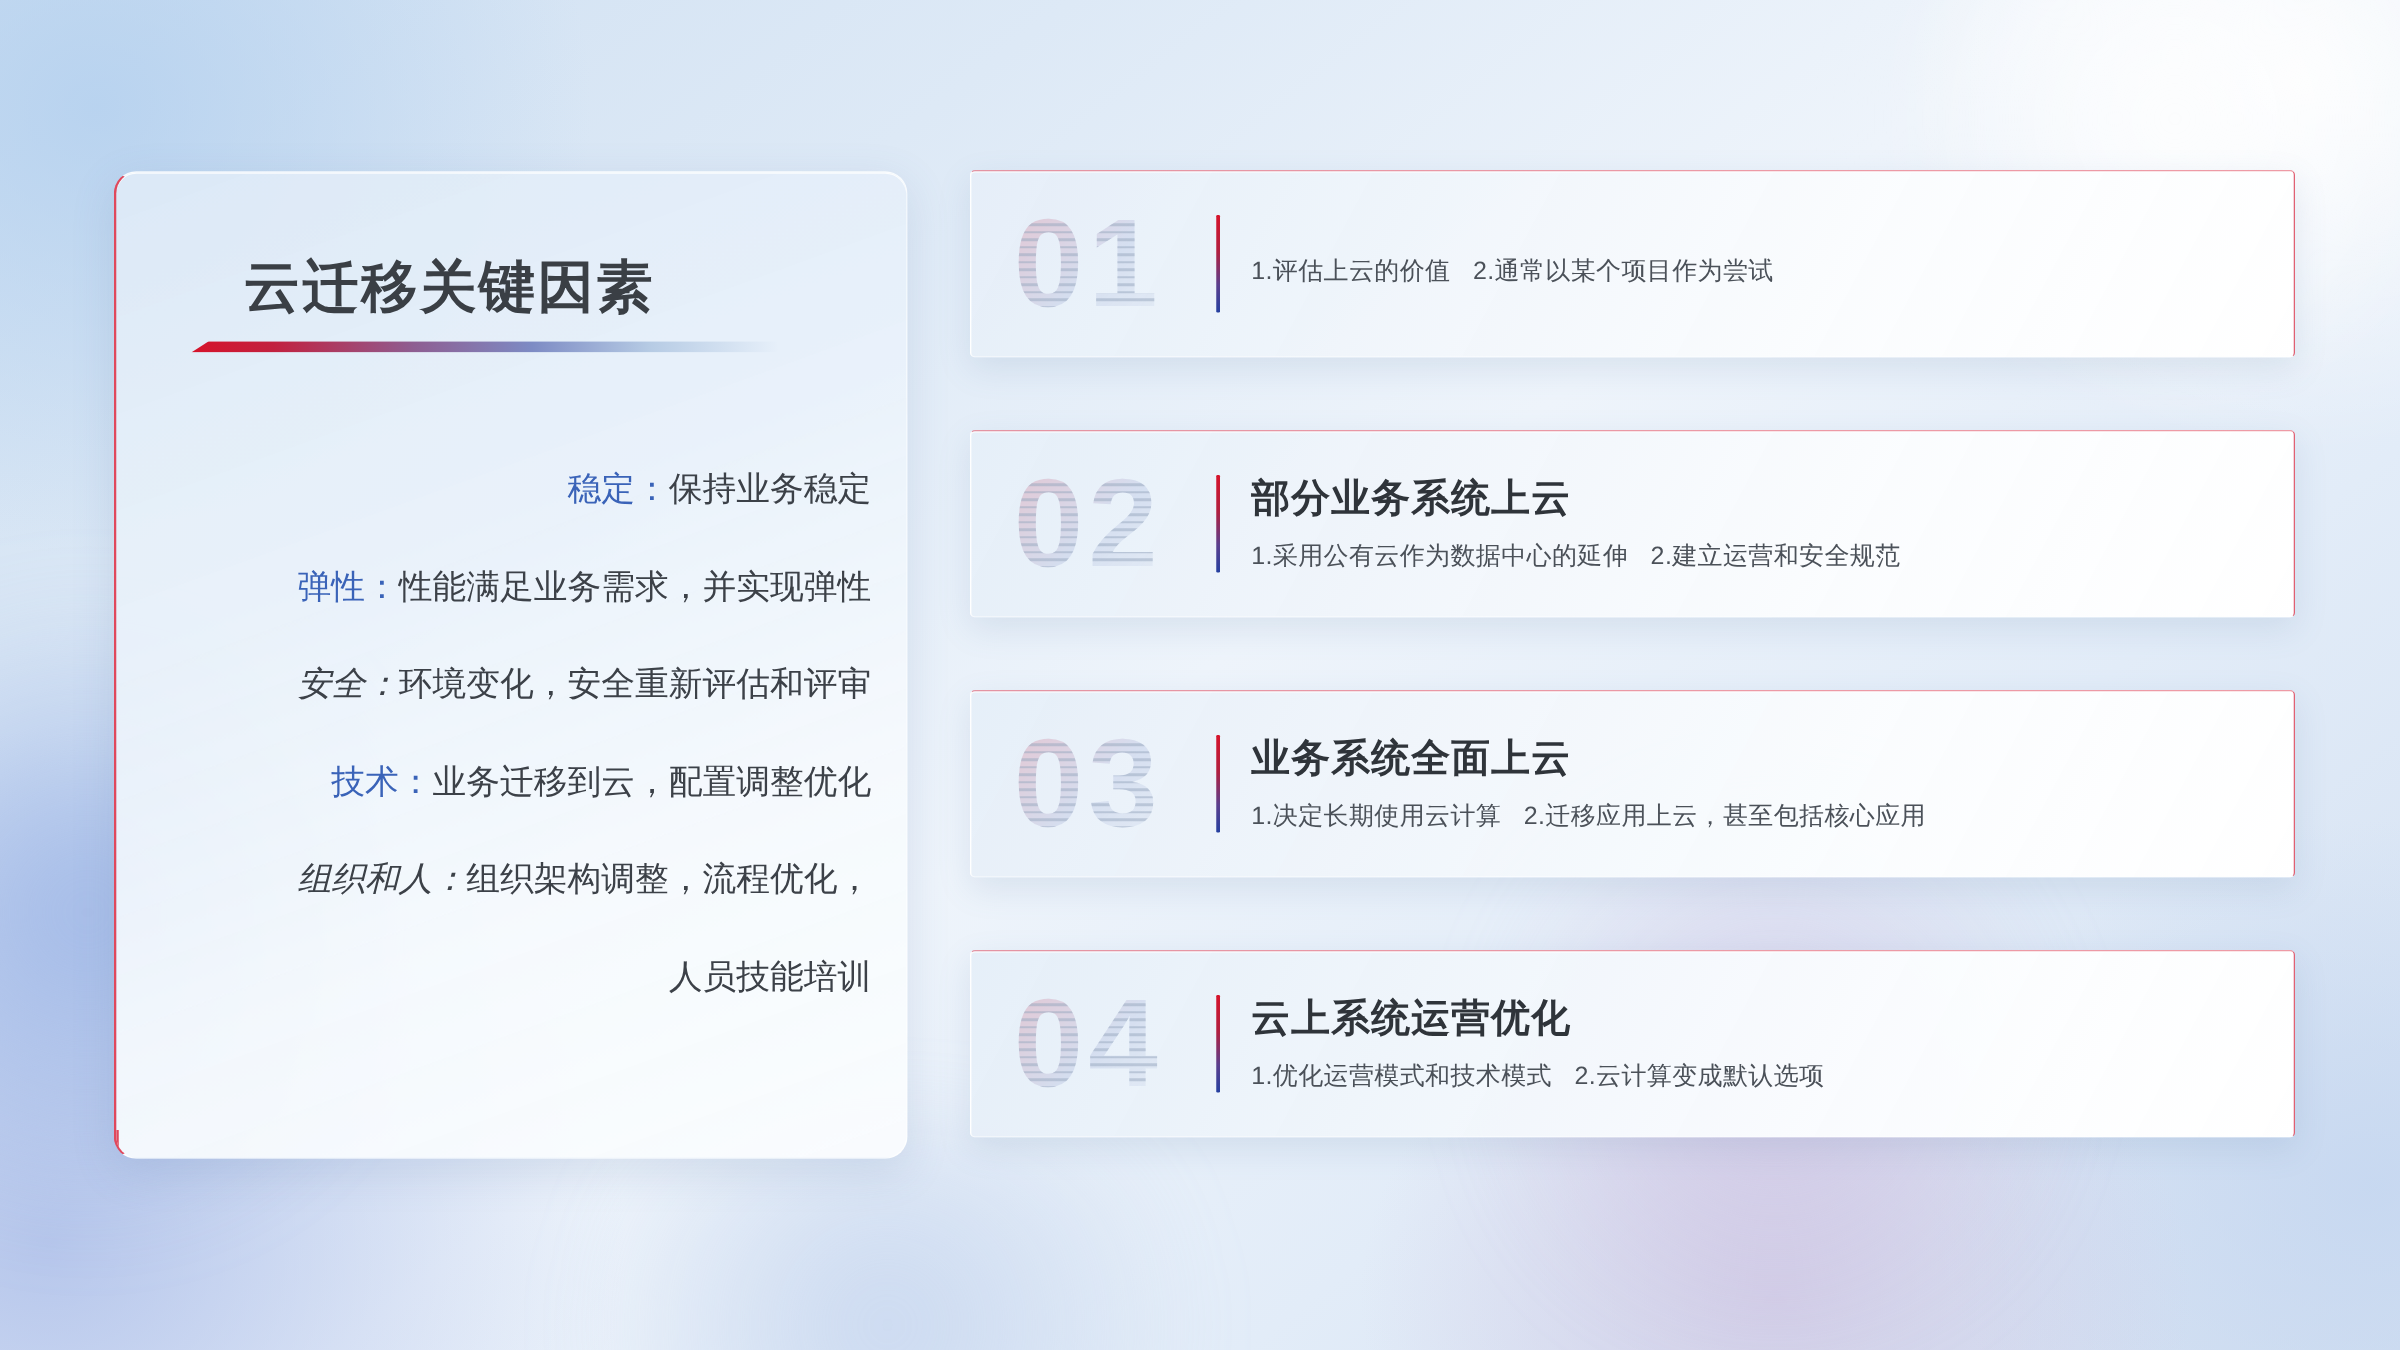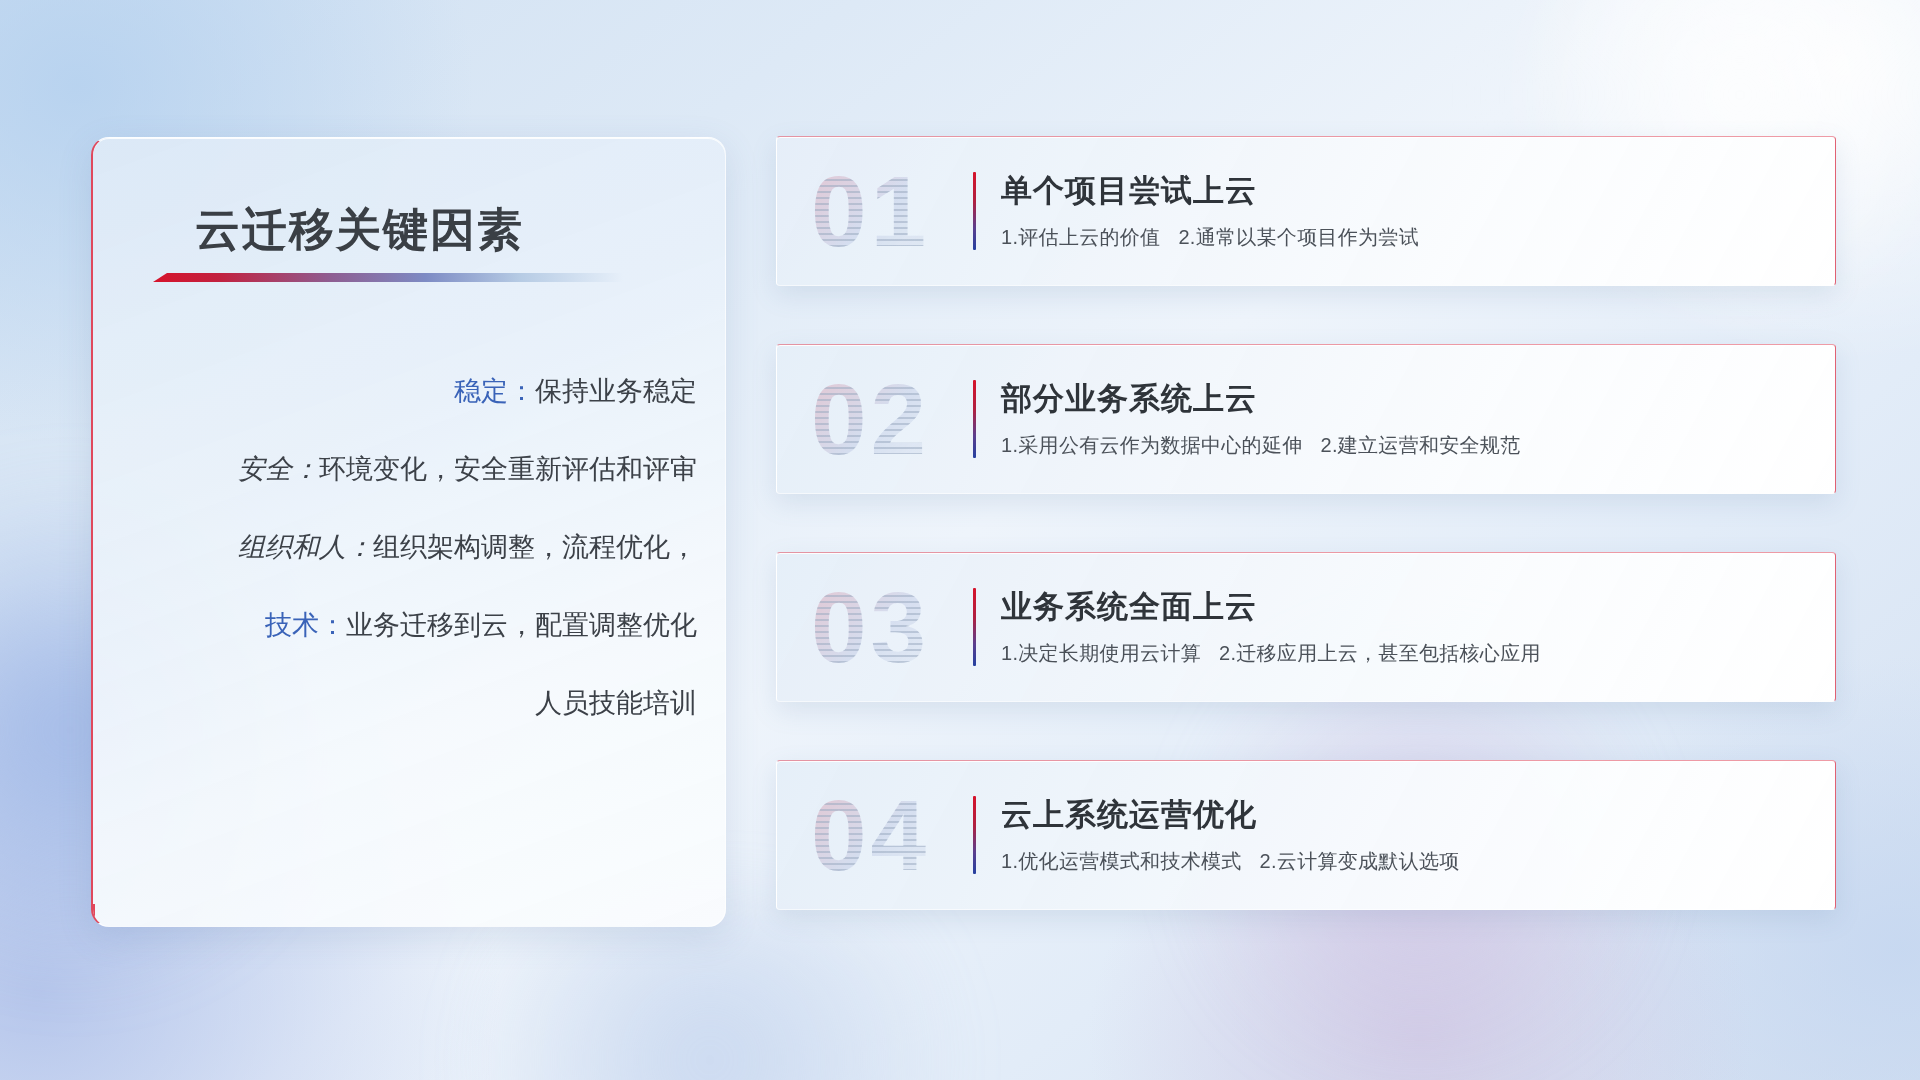--- a/index.html
+++ b/index.html
@@ -192,33 +192,33 @@
   <div class="bloom b1"></div>
   <div class="bloom b2"></div>
   <div class="bloom b3"></div>
   <div class="bloom b4"></div>
 
   <div id="left-panel">
     <div id="panel-title">云迁移关键因素</div>
     <div id="title-underline"></div>
     <div id="factor-list">
         <div class="factor-row"><span class="factor-label">稳定：</span><span class="factor-text">保持业务稳定</span></div>
+        <div class="factor-row"><span class="factor-label">弹性：</span><span class="factor-text">性能满足业务需求，并实现弹性</span></div>
         <div class="factor-row"><span class="factor-label plain">安全：</span><span class="factor-text">环境变化，安全重新评估和评审</span></div>
+        <div class="factor-row"><span class="factor-label">技术：</span><span class="factor-text">业务迁移到云，配置调整优化</span></div>
         <div class="factor-row"><span class="factor-label plain">组织和人：</span><span class="factor-text">组织架构调整，流程优化，</span></div>
-        <div class="factor-row"><span class="factor-label">技术：</span><span class="factor-text">业务迁移到云，配置调整优化</span></div>
         <div class="factor-row"><span class="factor-text">人员技能培训</span></div>
       </div>
   </div>
 
   <div id="cards">
       <div class="card">
         <div class="card-number">01</div>
         <div class="card-accent"></div>
         <div class="card-body">
-          <div class="card-title">单个项目尝试上云</div>
           <div class="card-desc"><span>1.评估上云的价值</span><span class="gap"></span><span>2.通常以某个项目作为尝试</span></div>
         </div>
       </div>
       <div class="card">
         <div class="card-number">02</div>
         <div class="card-accent"></div>
         <div class="card-body">
           <div class="card-title">部分业务系统上云</div>
           <div class="card-desc"><span>1.采用公有云作为数据中心的延伸</span><span class="gap"></span><span>2.建立运营和安全规范</span></div>
         </div>

